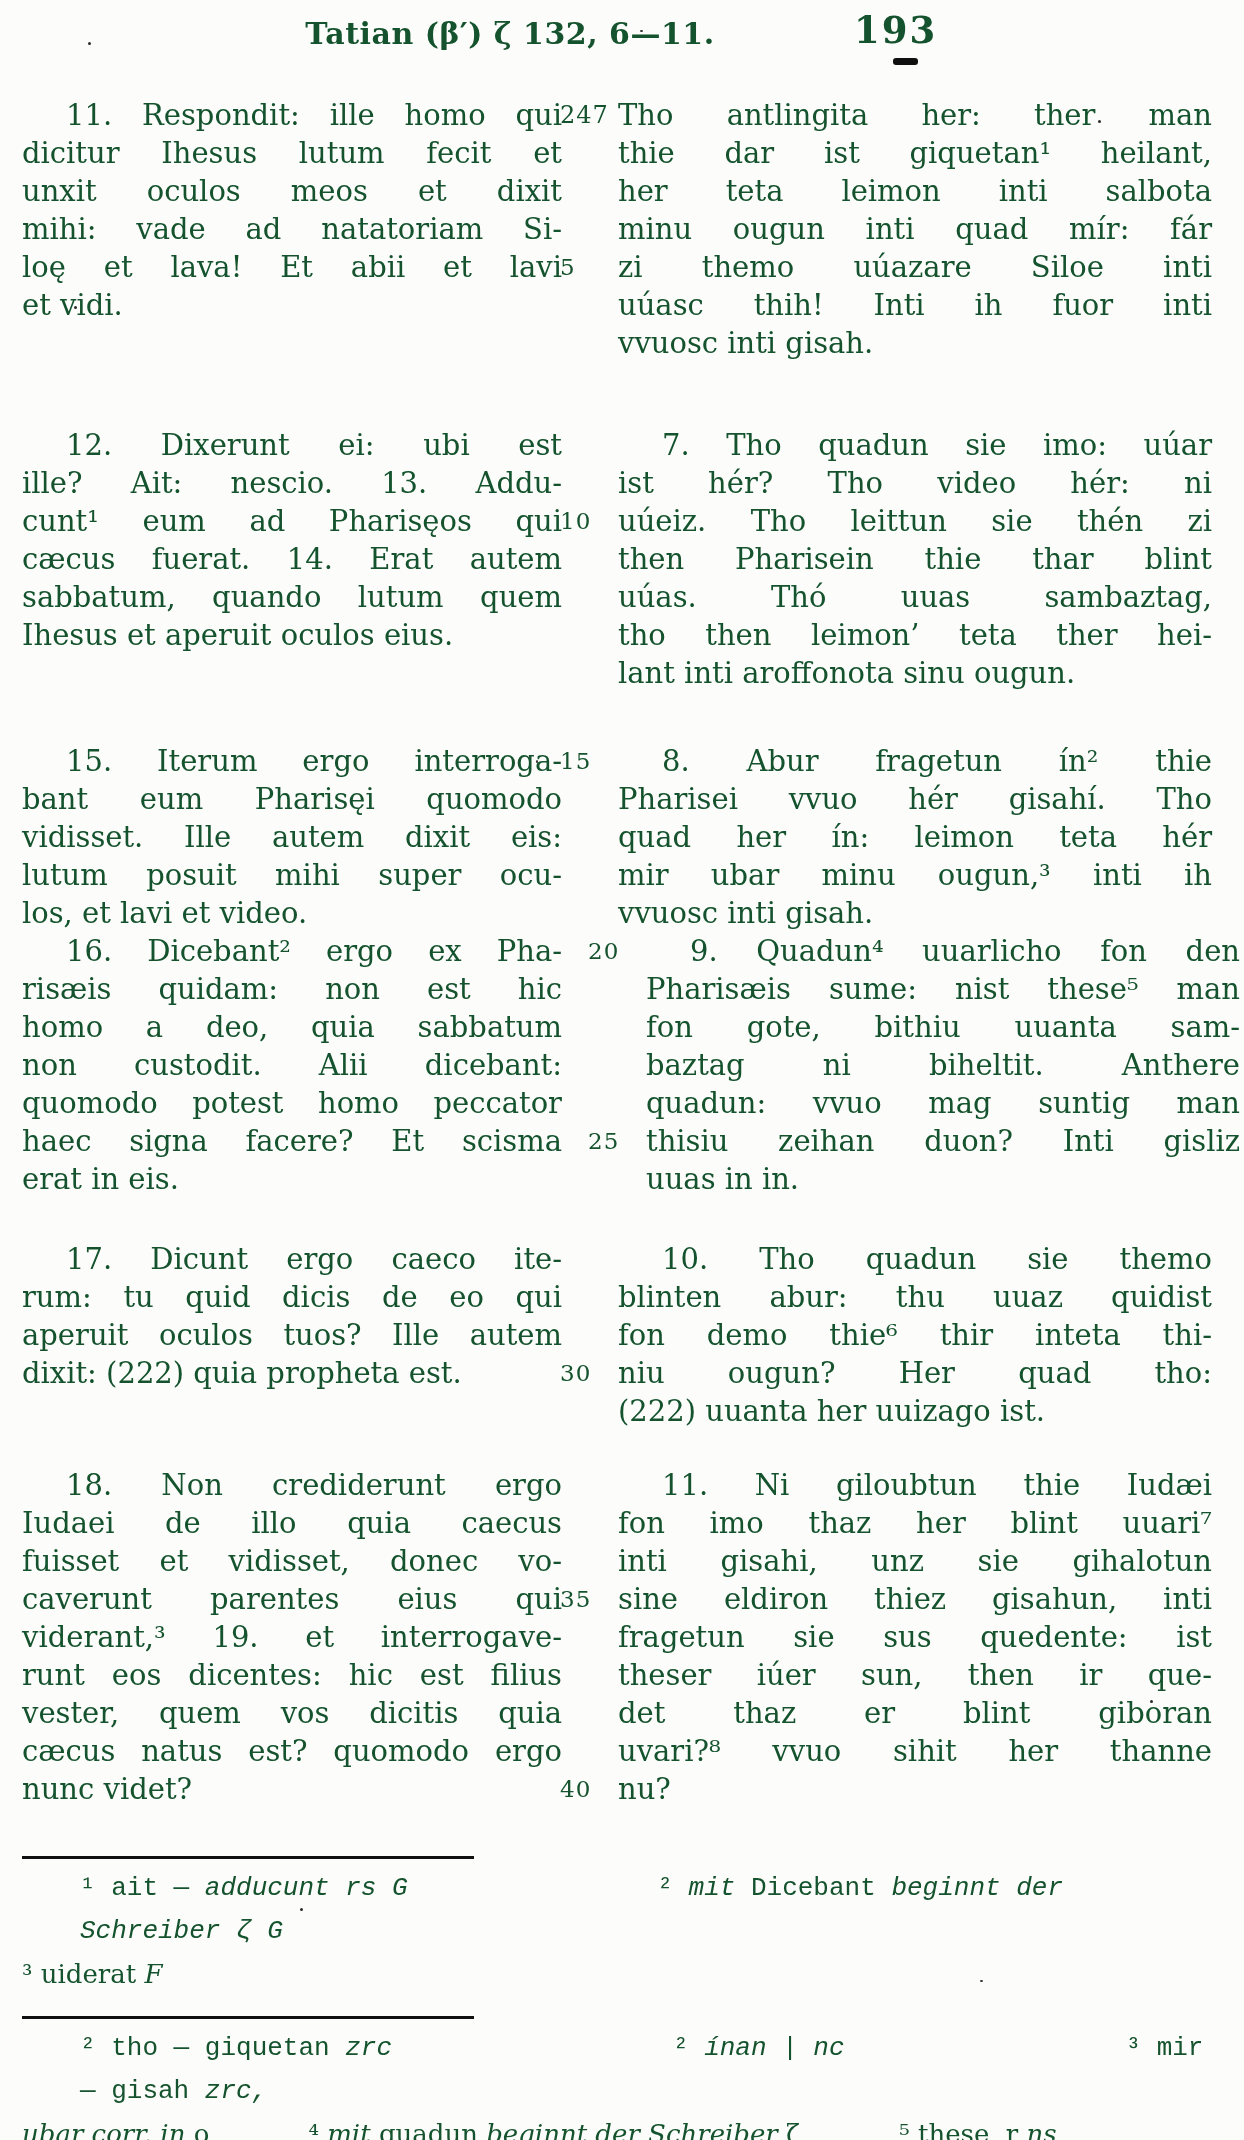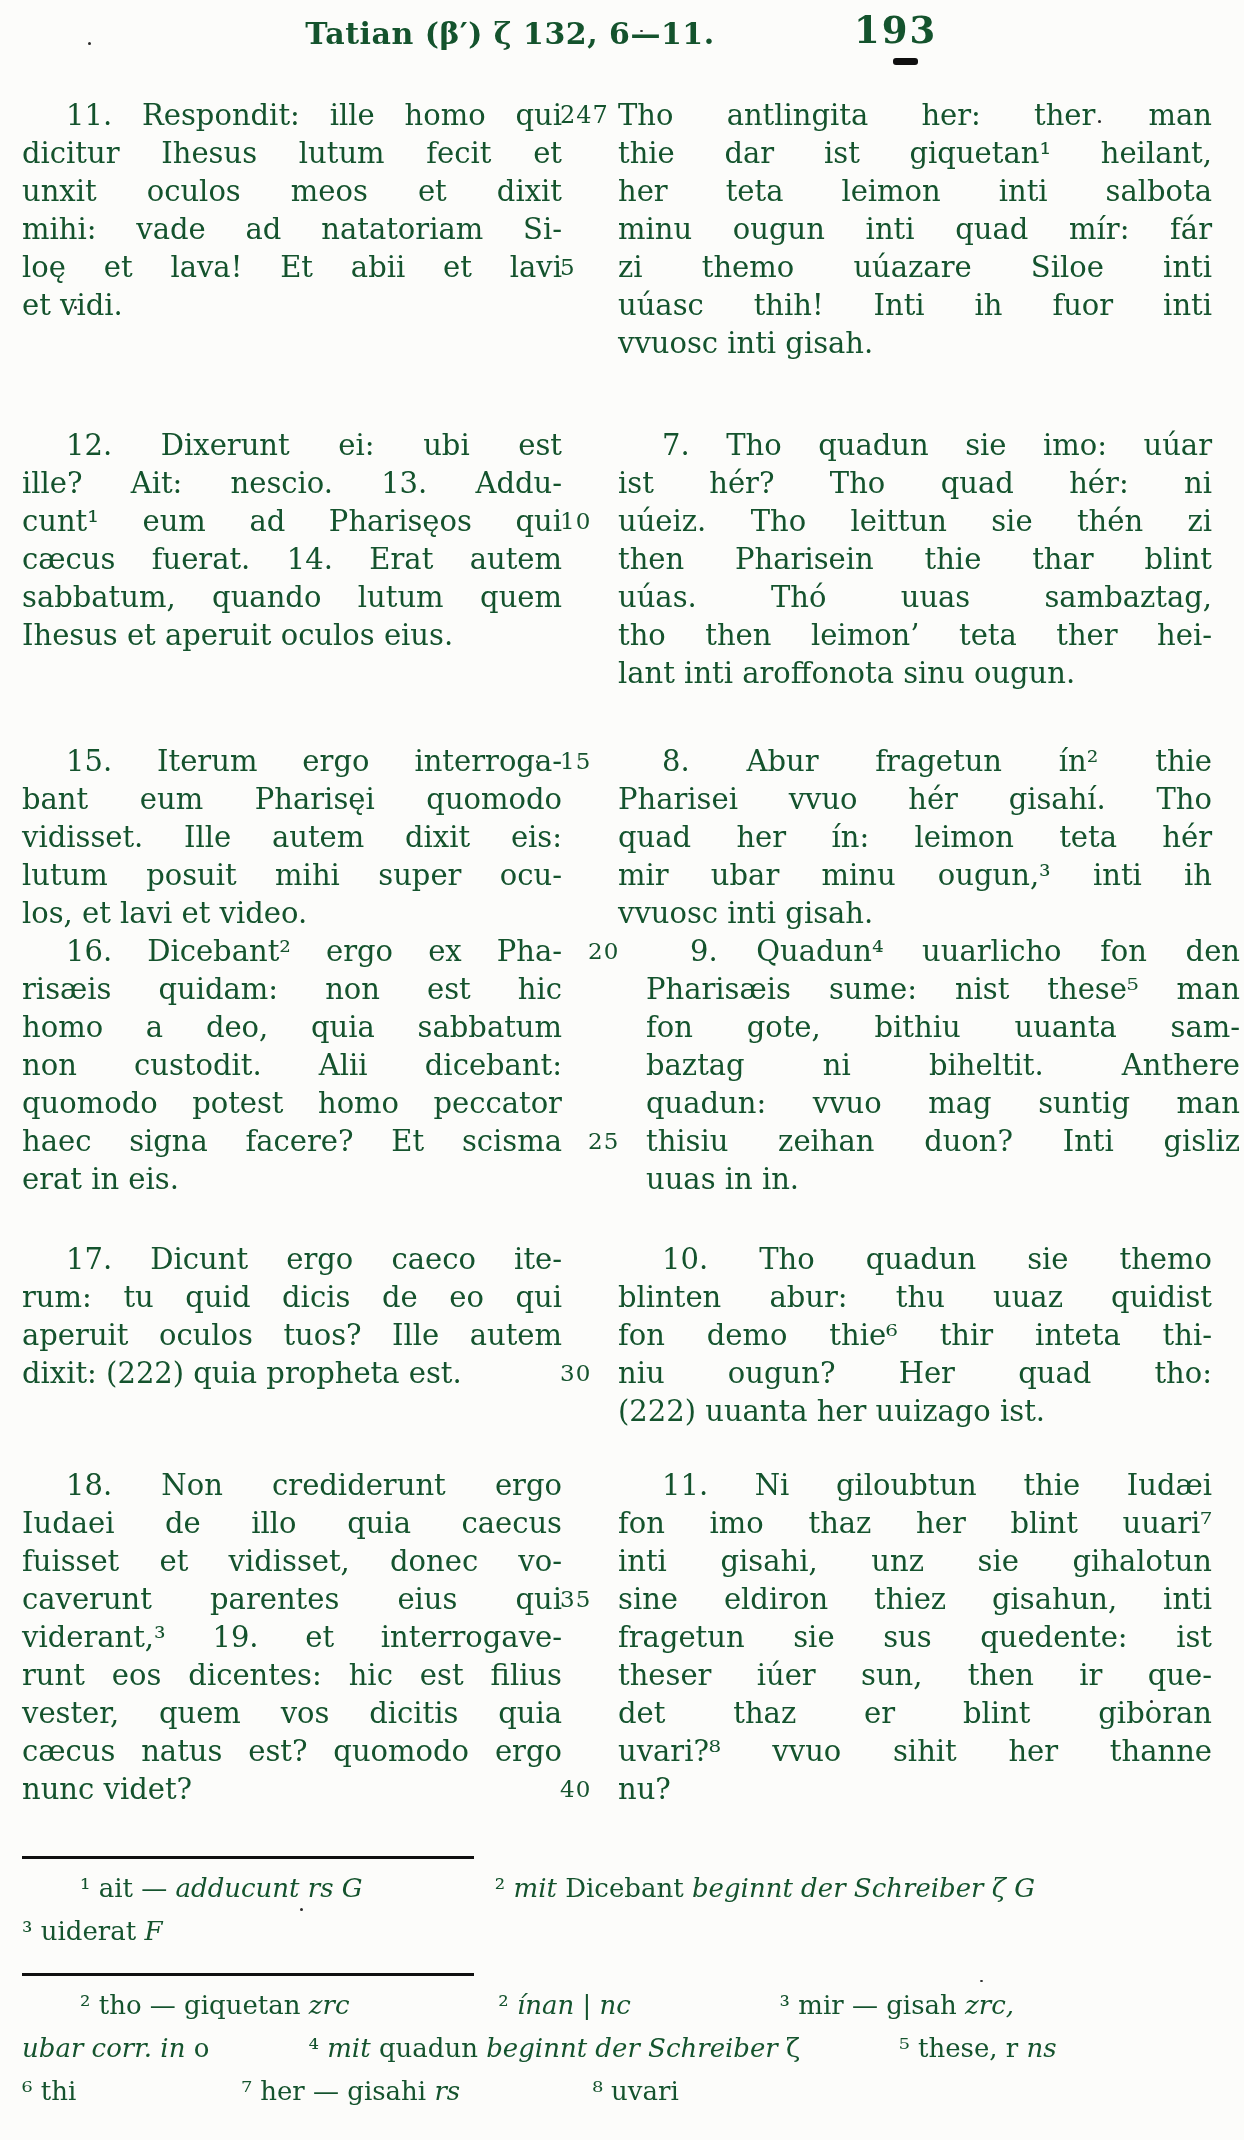--- a/index.html
+++ b/index.html
@@ -30,21 +30,21 @@
     position:absolute;left:-58px;top:0;width:46px;text-align:right;
     font-size:23px;line-height:38px;text-indent:0;letter-spacing:1px;
   }
   .gnum.snum{font-size:24px;}
   
   .footnotes{position:absolute;left:22px;top:1856px;width:1192px;font-size:26px;}
   .fn-rule{width:452px;height:3px;background:#101010;}
   .fn-rule.second{margin-top:20px;}
   .fn-block{margin-top:8px;}
   .fn-line{line-height:43px;white-space:pre-wrap;}
-  .fn-line.indent{padding-left:58px;}
+  .fn-line.indent{padding-left:58px;font-family:Liberation Mono, monospace;}
   .fn-seg.i{font-style:italic;}
   
   .speck{position:absolute;background:#2a2a2a;border-radius:50%;}
   .s1{left:88px;top:42px;width:3px;height:3px;}
   .s2{left:640px;top:30px;width:3px;height:2px;}
   .s3{left:1098px;top:120px;width:3px;height:3px;}
   .s4{left:74px;top:306px;width:3px;height:3px;}
   .s5{left:300px;top:1908px;width:3px;height:3px;}
   .s6{left:1150px;top:1700px;width:3px;height:3px;}
   .s7{left:536px;top:760px;width:2px;height:3px;}
@@ -85,21 +85,21 @@
         <div class="col col-latin">
           <div class="bline indent"><span>12. Dixerunt ei: ubi est</span></div>
           <div class="bline"><span>ille? Ait: nescio. 13. Addu-</span></div>
           <div class="bline"><span>cunt¹ eum ad Pharisęos qui</span></div>
           <div class="bline"><span>cæcus fuerat. 14. Erat autem</span></div>
           <div class="bline"><span>sabbatum, quando lutum quem</span></div>
           <div class="bline endline"><span>Ihesus et aperuit oculos eius.</span></div>
         </div>
         <div class="col col-german">
           <div class="bline indent"><span>7. Tho quadun sie imo: uúar</span></div>
-          <div class="bline"><span>ist hér? Tho quad hér: ni</span></div>
+          <div class="bline"><span>ist hér? Tho video hér: ni</span></div>
           <div class="bline"><span>uúeiz. Tho leittun sie thén zi</span><span class="gnum">10</span></div>
           <div class="bline"><span>then Pharisein thie thar blint</span></div>
           <div class="bline"><span>uúas. Thó uuas sambaztag,</span></div>
           <div class="bline"><span>tho then leimon’ teta ther hei-</span></div>
           <div class="bline endline"><span>lant inti aroffonota sinu ougun.</span></div>
         </div>
       </div>
       <div class="pair-row" style="margin-top: 50px;">
         <div class="col col-latin">
           <div class="bline indent"><span>15. Iterum ergo interroga-</span></div>

